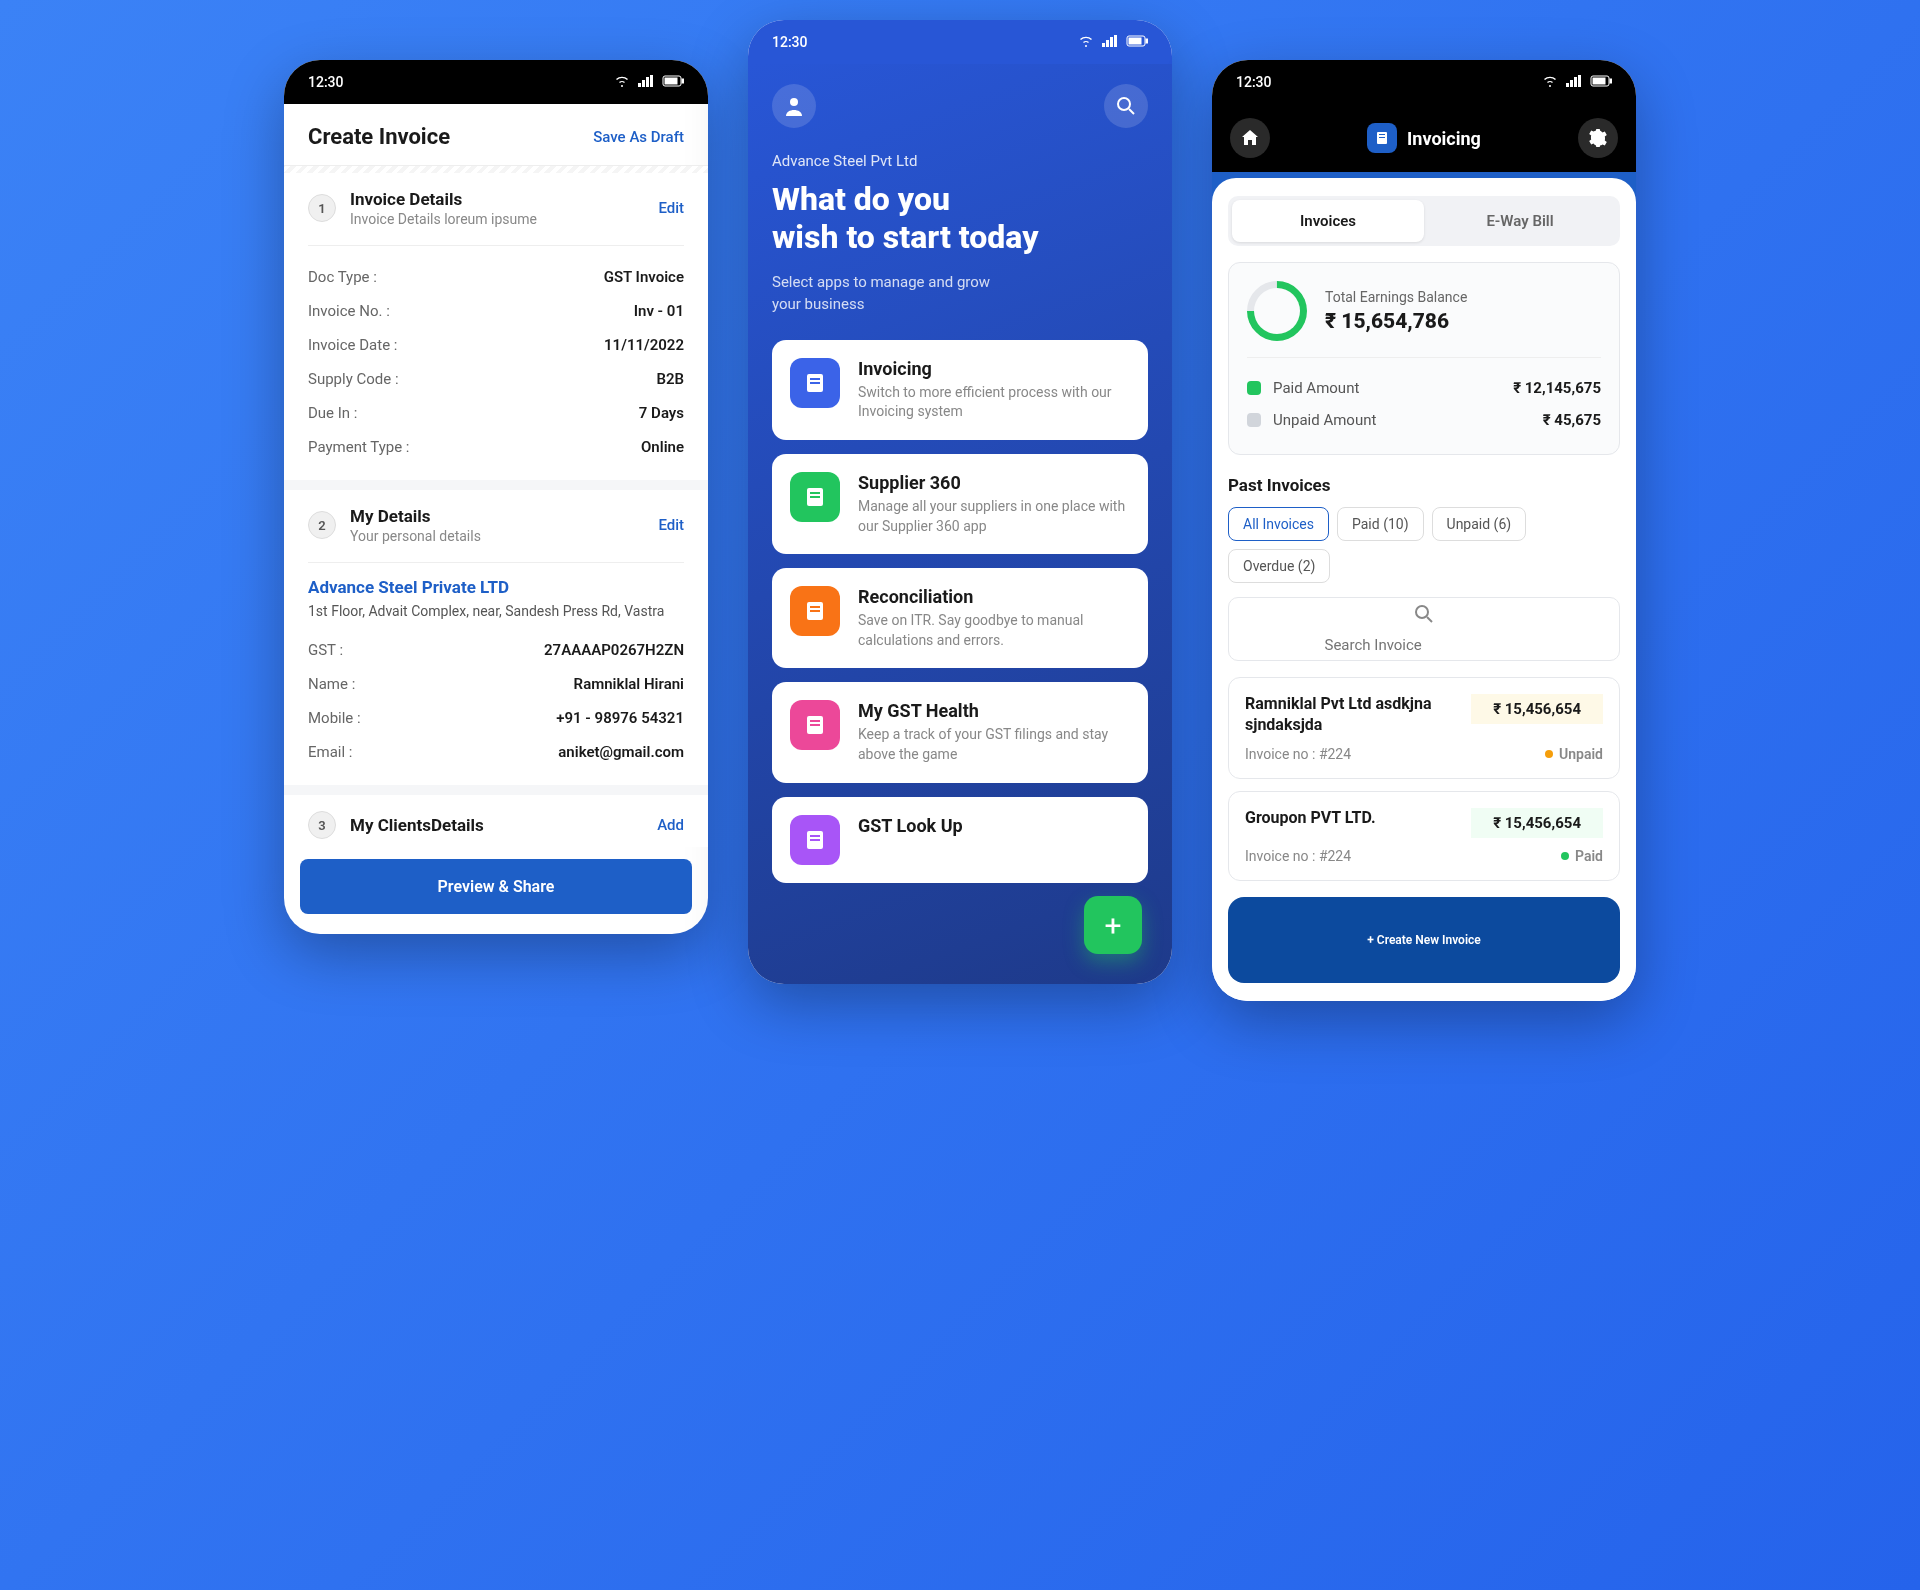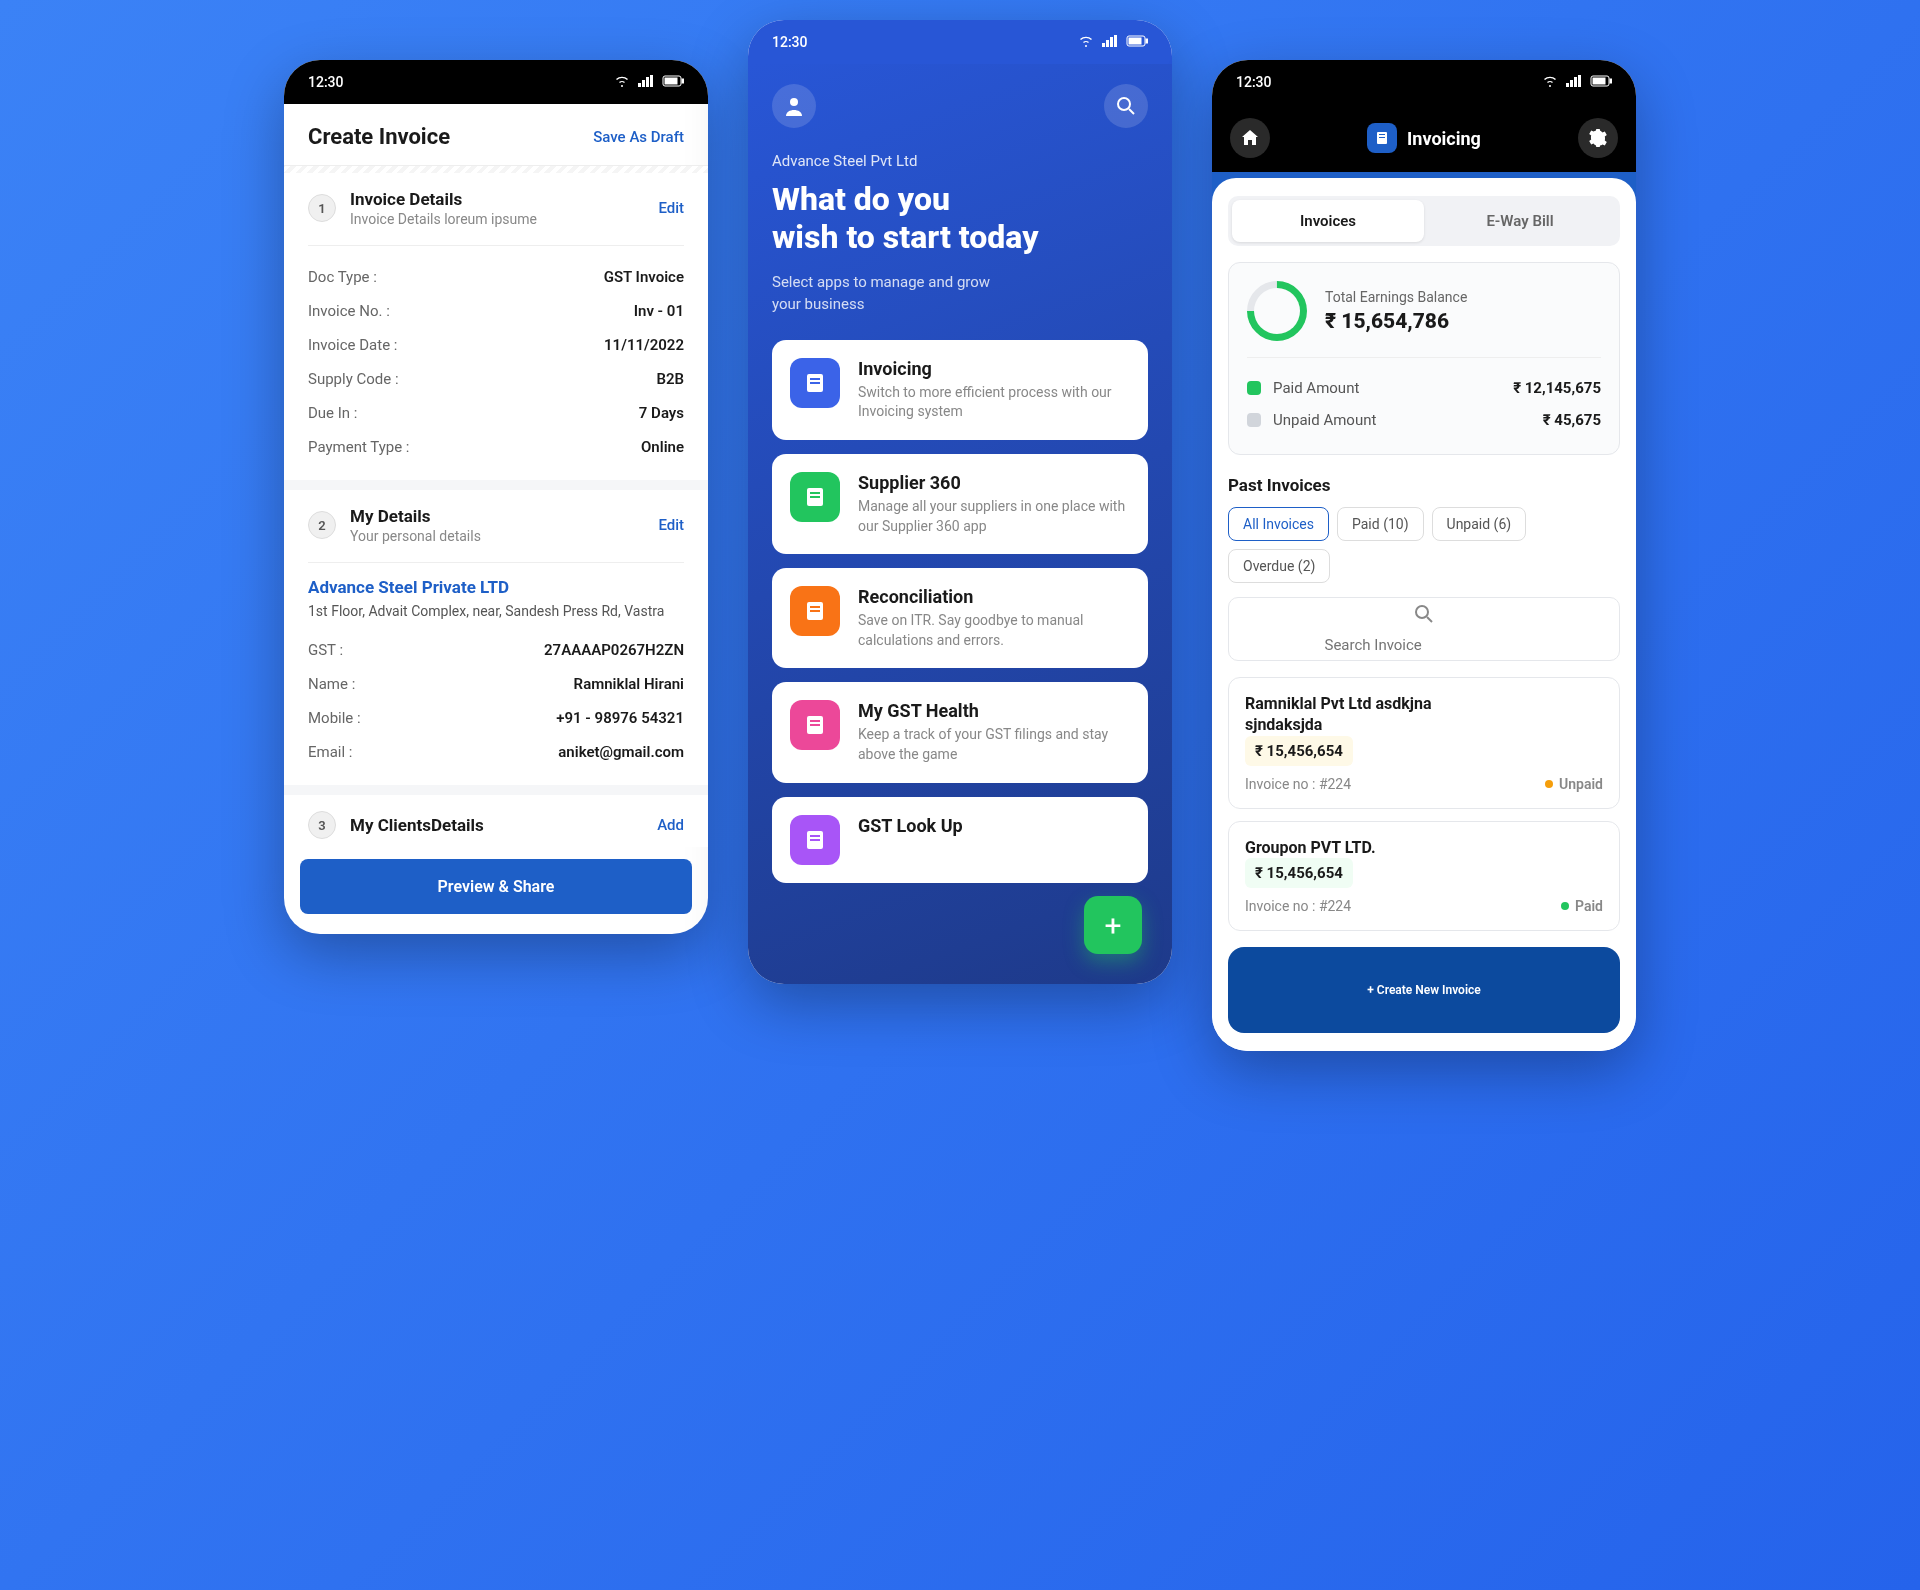--- a/index.html
+++ b/index.html
@@ -63,23 +63,23 @@
 .dot { width: 14px; height: 14px; border-radius: 4px; }
 .amt-left { display: flex; align-items: center; gap: 12px; color: #555; }
 .amt-val { font-weight: 700; color: #1a1a1a; }
 .past-title { font-size: 17px; font-weight: 700; color: #1a1a1a; margin-bottom: 12px; }
 .filter-chips { display: flex; gap: 8px; margin-bottom: 14px; flex-wrap: wrap; }
 .chip { padding: 8px 14px; border-radius: 8px; font-size: 14px; border: 1px solid #ddd; color: #555; background: #fff; }
 .chip.active { border-color: #1e5fc7; color: #1e5fc7; }
 .search-box { display: flex; align-items: center; gap: 12px; border: 1px solid #e5e7eb; border-radius: 10px; padding: 6px 16px; margin-bottom: 16px; color: #888; flex-direction: column; }
 .search-box input { border: none; outline: none; font-size: 15px; flex: 1; background: transparent; }
 .inv-card { border: 1px solid #e5e7eb; border-radius: 12px; padding: 16px; margin-bottom: 12px; }
-.inv-top { display: flex; justify-content: space-between; align-items: flex-start; margin-bottom: 10px; flex-direction: column; }
+.inv-top { display: flex; justify-content: space-between; align-items: flex-start; margin-bottom: 10px; }
 .inv-name { font-size: 16px; font-weight: 700; color: #1a1a1a; max-width: 200px; line-height: 1.3; }
-.inv-amt { background: #fef9e7; padding: 6px 10px; border-radius: 6px; font-weight: 700; font-size: 15px; color: #1a1a1a; }
+.inv-amt { background: #fef9e7; padding: 6px 22px; border-radius: 0; font-weight: 700; font-size: 15px; color: #1a1a1a; }
 .inv-amt.paid { background: #f0fdf4; }
 .inv-bottom { display: flex; justify-content: space-between; font-size: 14px; color: #888; }
 .status-badge { display: flex; align-items: center; gap: 6px; font-weight: 600; }
 .sdot { width: 8px; height: 8px; border-radius: 50%; }
 .create-btn { background: #0c4a9e; color: #fff; border: none; border-radius: 16px; padding: 36px; font-size: 12px; font-weight: 600; width: 100%; margin-top: 4px; }
 .app-icon-badge { width: 30px; height: 30px; border-radius: 8px; background: #1e5fc7; display: flex; align-items: center; justify-content: center; }
 </style>
 </head>
 <body>
 

